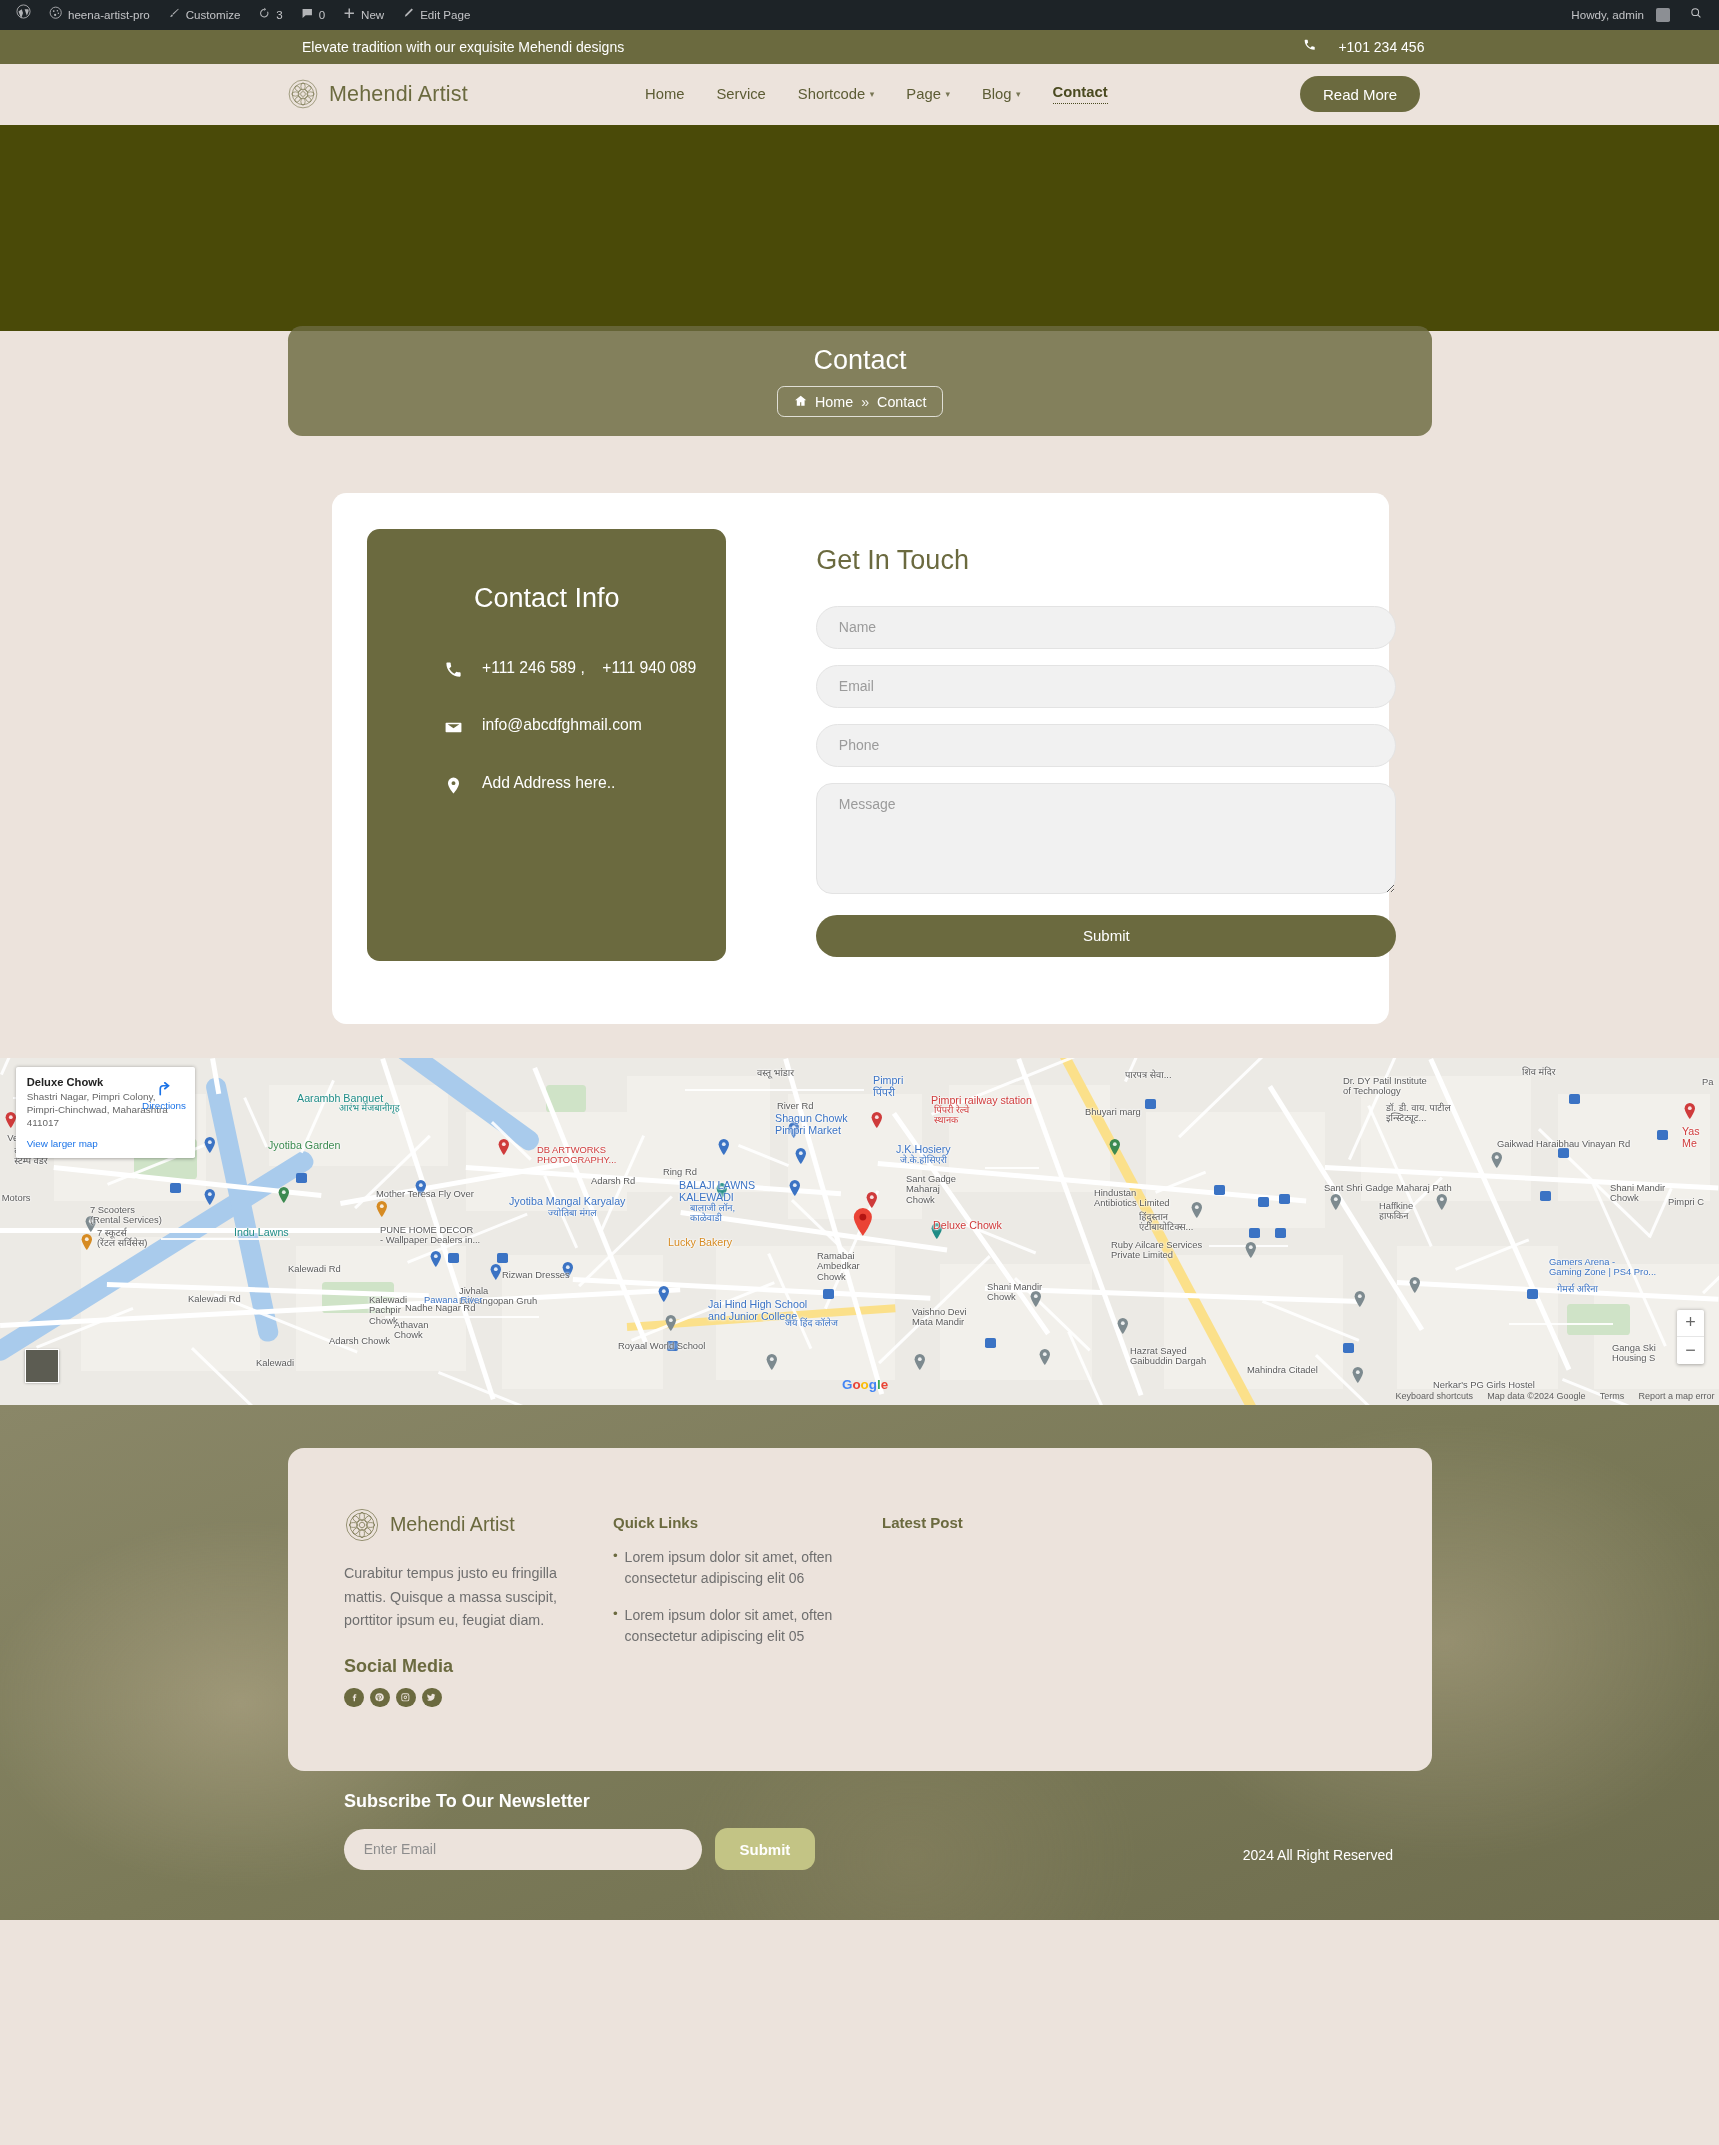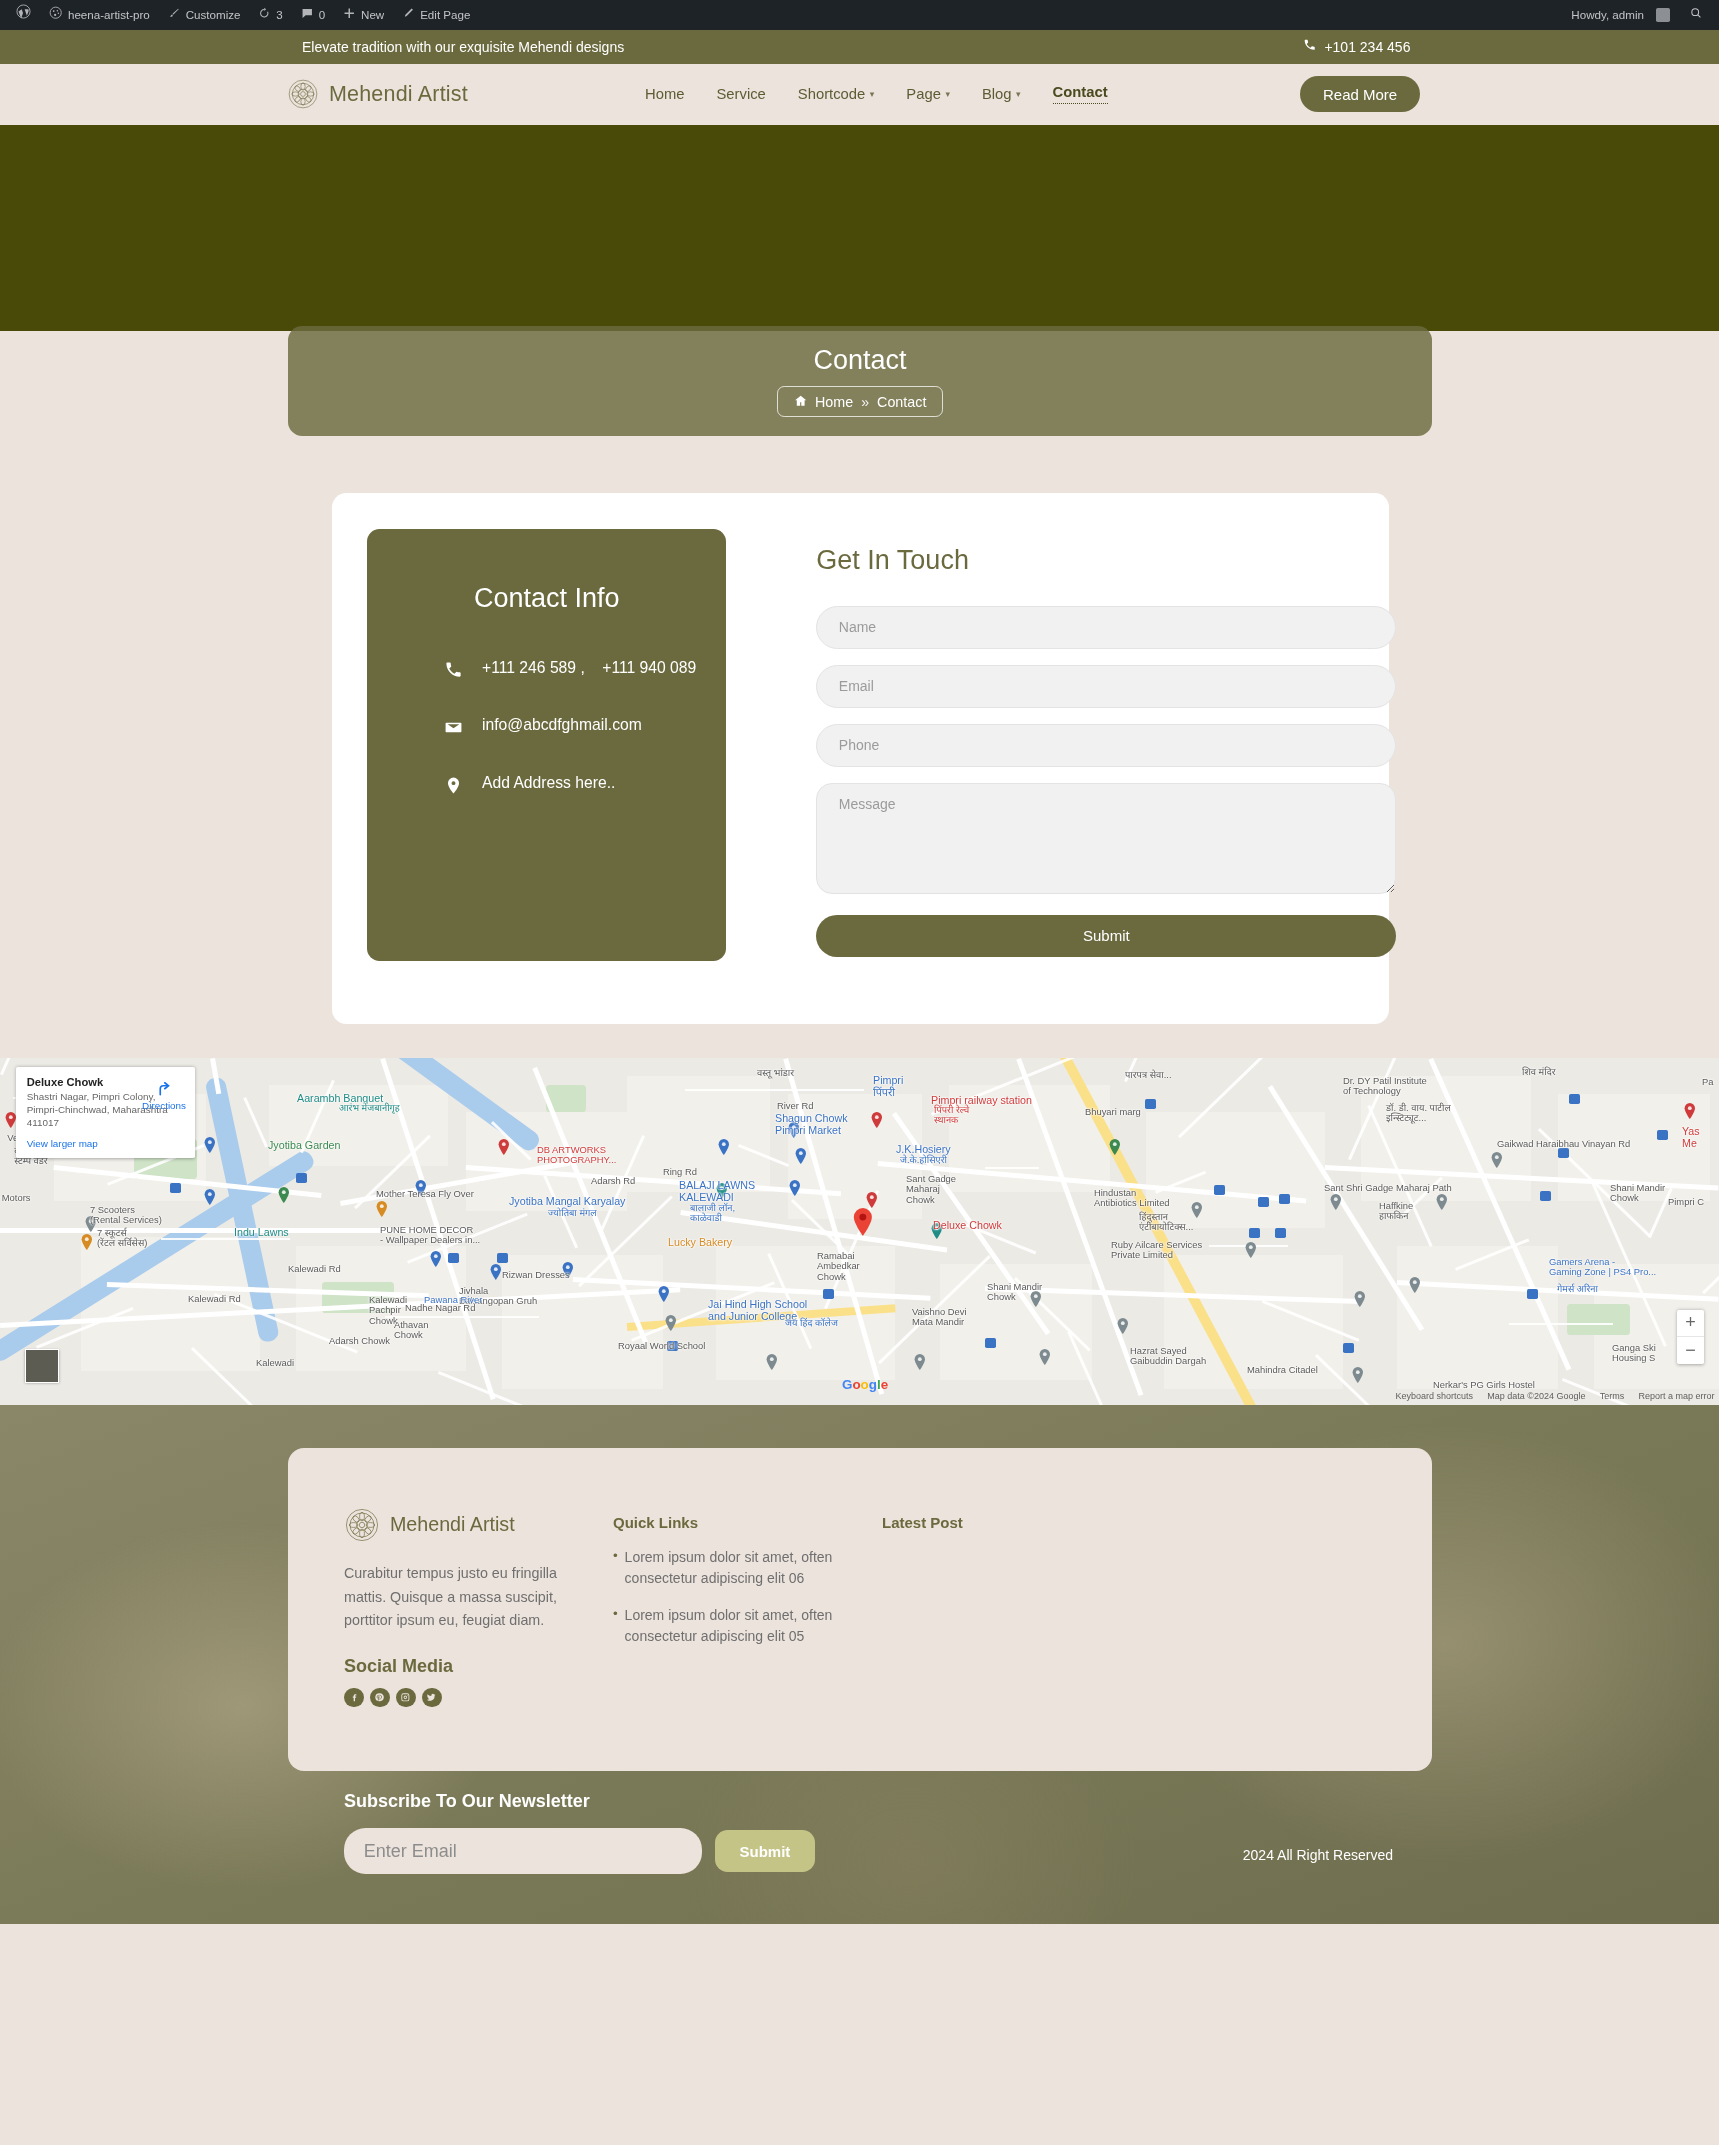--- a/index.html
+++ b/index.html
@@ -46,21 +46,21 @@
     height: 34px;
     display: flex;
     align-items: center;
     color: #fff;
     font-size: 14px;
     position: relative;
   }
   .topbar-tagline { position: absolute; left: 302px; }
   .topbar-phone {
     position: absolute; left: 1303px;
-    display: flex; align-items: center; gap: 8px;
+    display: flex; align-items: center; gap: 22px;
   }
   .topbar-phone svg { width: 13.4px; height: 13.4px; fill: #fff; }
 
   
   .site-header {
     background: #ece3dc;
     height: 61px;
     display: flex;
     align-items: center;
     position: relative;
@@ -318,21 +318,21 @@
     width: 1144px; margin: 19.7px auto 0;
     padding: 0 0 50px 56px;
     display: flex; align-items: flex-start;
   }
   .news-left { width: 555px; }
   .news-title { font-size: 18px; color: #fff; font-weight: bold; margin-bottom: 16px; }
   .news-form { display: flex; gap: 12.5px; align-items: center; }
   .news-input {
     width: 358px; background: #ece3dc; border: none;
     border-radius: 21.5px; padding: 12.5px 19.7px;
-    font-size: 18px; color: #14532d;
+    font-size: 14px; color: #14532d;
     font-family: "Liberation Sans", sans-serif; outline: none;
   }
   .news-input::placeholder { color: #8d8d8d; }
   .news-btn {
     background: #c3c485; color: #fff; border: none;
     border-radius: 12.5px; padding: 12.5px 25px;
     font-size: 15px; font-weight: bold; cursor: pointer;
     font-family: "Liberation Sans", sans-serif;
   }
   .copyright {

